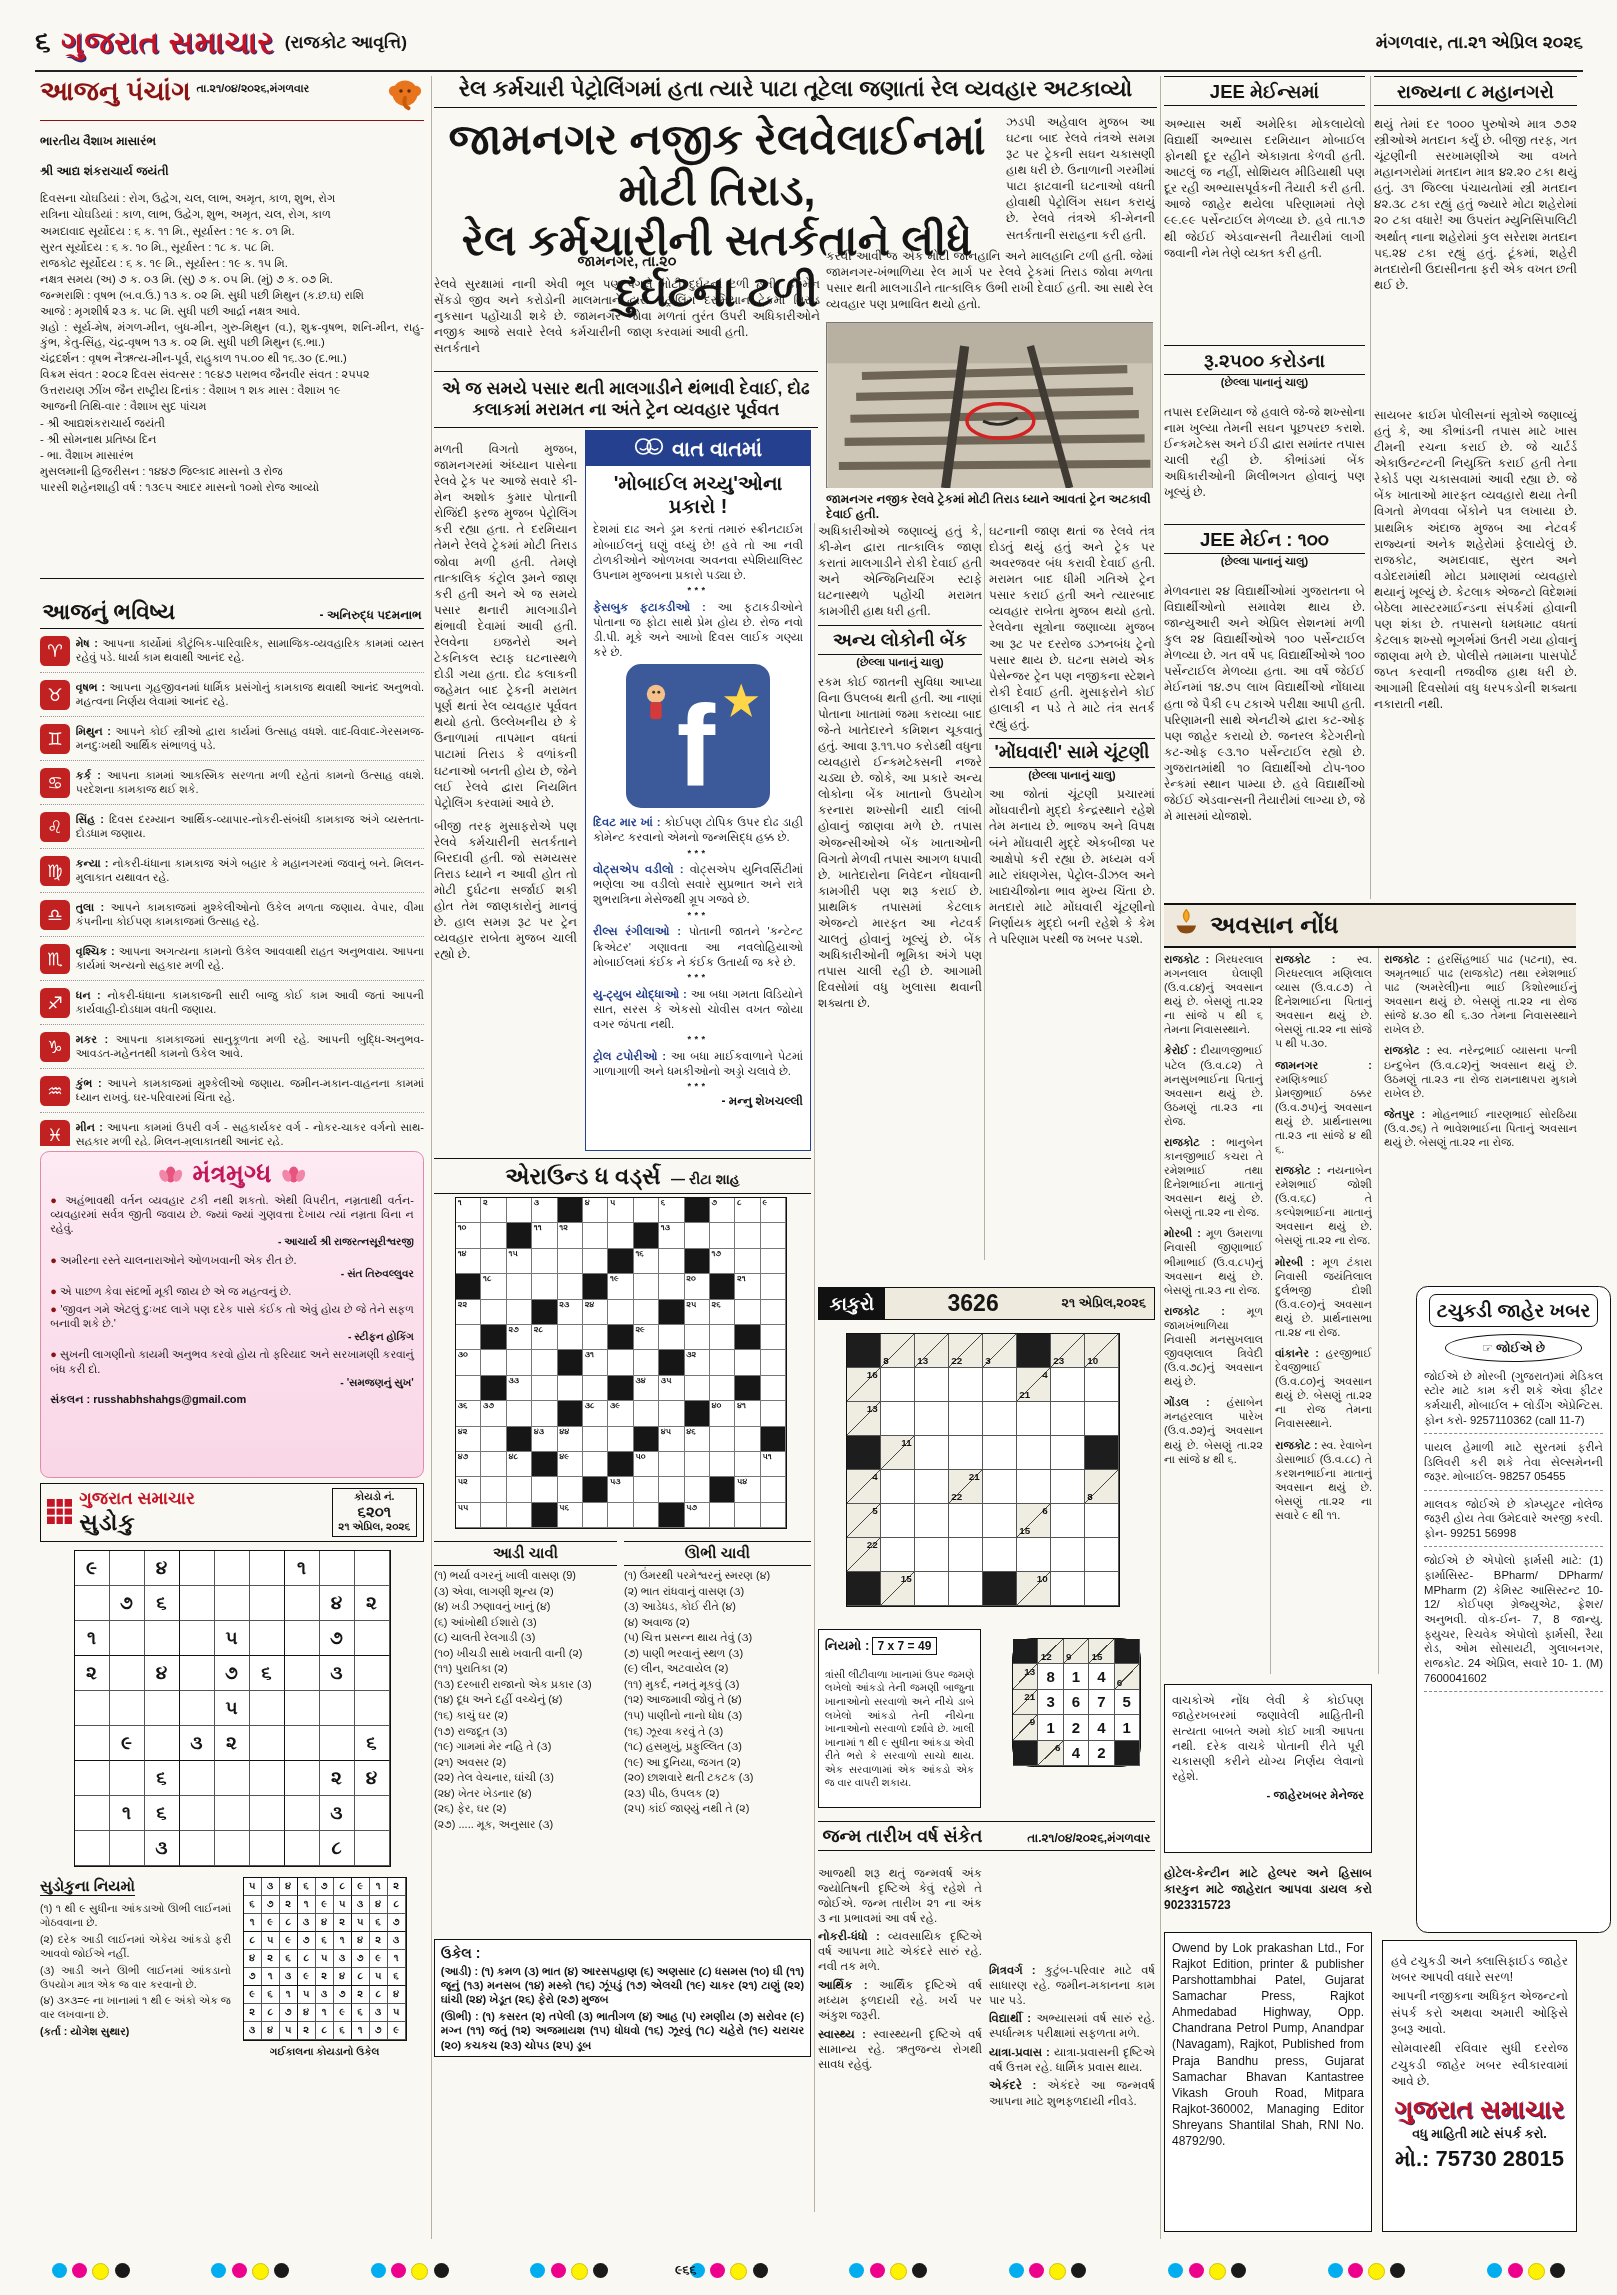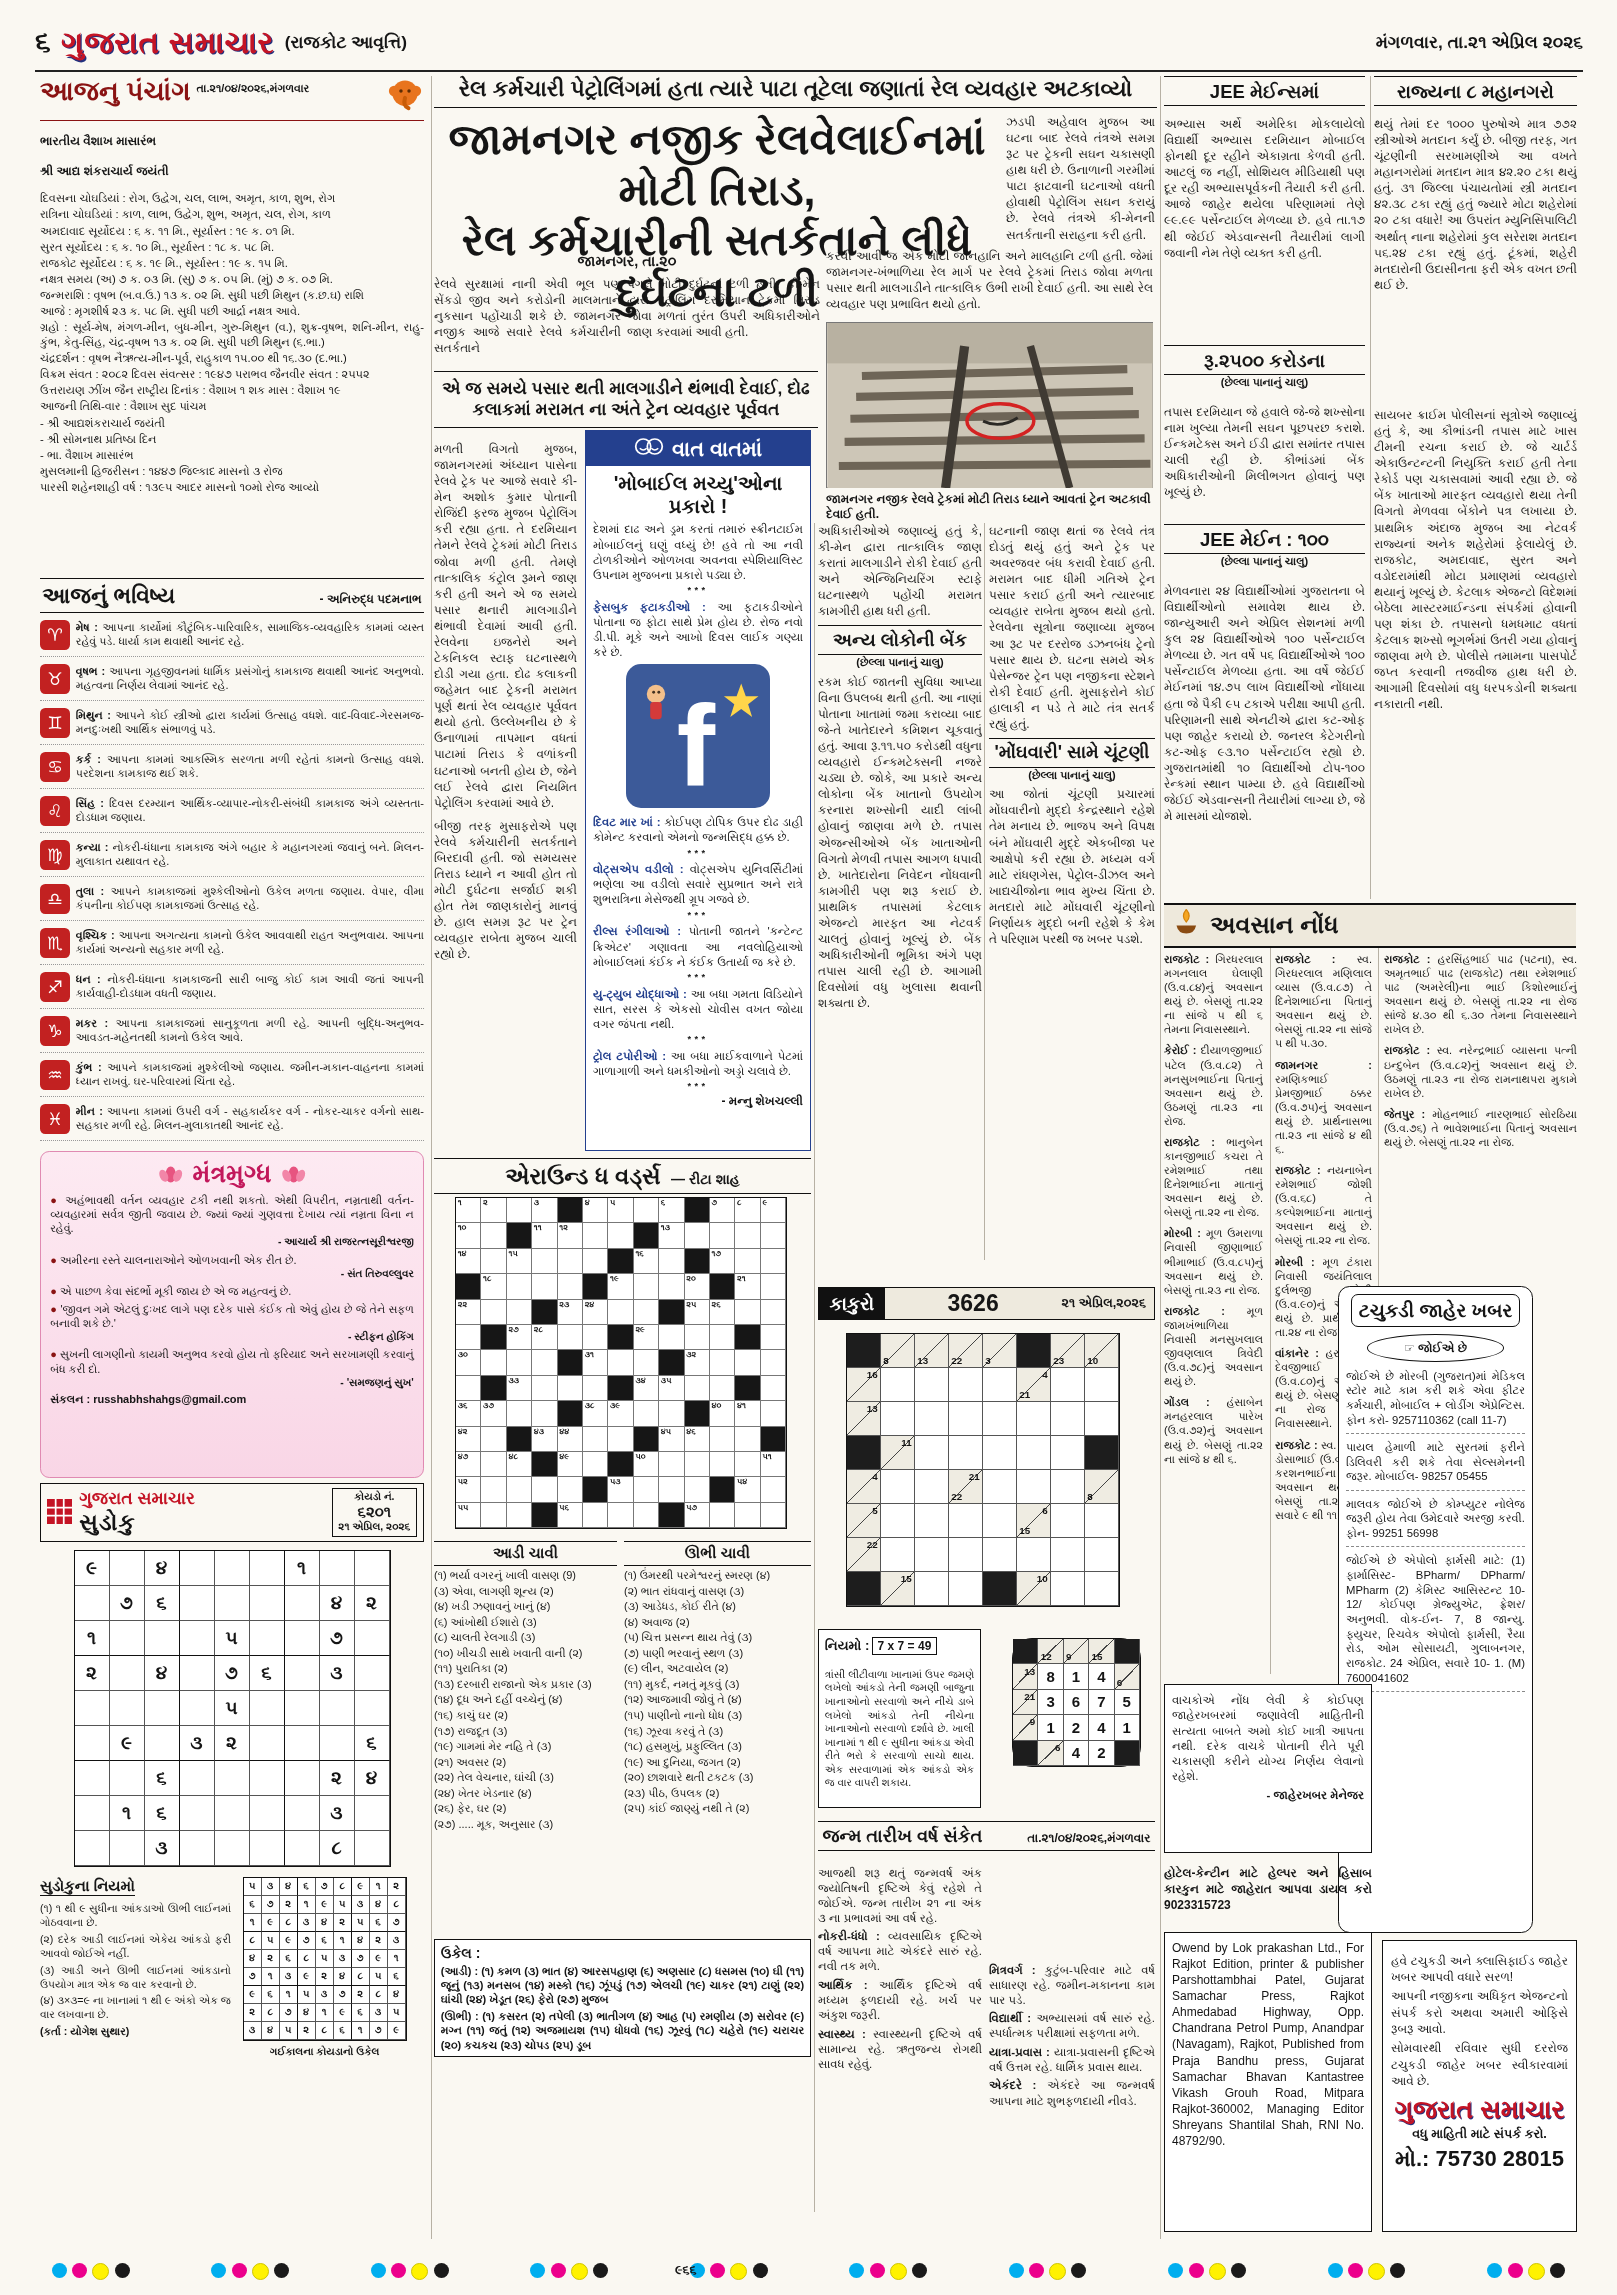--- a/index.html
+++ b/index.html
@@ -25,21 +25,21 @@
 
   
   .pan-head{display:flex;align-items:flex-start;gap:5.8px;border-bottom:1.2px solid #8a1313;padding-bottom:3.5px;}
   .pan-title{font-size:26.6px;font-weight:800;color:#8a1313;}
   .pan-date{font-size:11px;font-weight:bold;margin-top:5.8px;}
   .pan-bold{font-size:12px;font-weight:bold;padding:1.7px 0;}
   .pan-line{font-size:11.3px;line-height:1.28;margin:1.7px 0;text-align:justify;}
 
   
   .bh-head{display:flex;justify-content:space-between;align-items:baseline;border-top:1.7px solid #111;border-bottom:1.2px solid #111;padding:3.5px 2.3px;}
-  .bh-title{font-size:22px;font-weight:800;}
+  .bh-title{font-size:22px;font-weight:800;margin-top:16px;}
   .bh-author{font-size:12px;font-weight:bold;}
   .zrow{display:flex;gap:5.8px;border-bottom:0.6px dotted #999;padding:3.5px 0;min-height:36px;align-items:center;}
   .zicon{width:30px;height:30px;min-width:30px;background:#c22121;color:#fff;border-radius:5.2px;display:flex;align-items:center;justify-content:center;font-size:17.3px;font-family:"DejaVu Sans",sans-serif;}
   .ztext{font-size:11px;line-height:1.25;text-align:justify;}
   .zname{font-weight:bold;}
 
   
   .mantra{background:linear-gradient(#fdeaf2,#f9d6e6);border:1.2px solid #e08ab2;border-radius:9.2px;padding:7px 9.2px;}
   .mn-title{color:#c2185b;font-size:25.4px;font-weight:800;text-align:center;display:flex;align-items:center;justify-content:center;gap:9.2px;}
   .mn-item{font-size:11px;line-height:1.28;margin:4px 0;text-align:justify;}
@@ -1178,21 +1178,21 @@
       </div>
   </div>
   <div class="abs" style="left:1384px;top:952px;width:193px;height:327px;overflow:hidden">
     <div>
         <p class="ob"><b>રાજકોટ :</b> <span>હરસિંહભાઈ પાઢ (પટના), સ્વ. અમૃતભાઈ પાઢ (રાજકોટ) તથા રમેશભાઈ પાઢ (અમરેલી)ના ભાઈ કિશોરભાઈનું અવસાન થયું છે. બેસણું તા.૨૨ ના રોજ સાંજે ૪.૩૦ થી ૬.૩૦ તેમના નિવાસસ્થાને રાખેલ છે.</span></p>
         <p class="ob"><b>રાજકોટ :</b> <span>સ્વ. નરેન્દ્રભાઈ વ્યાસના પત્ની ઇન્દુબેન (ઉ.વ.૮૨)નું અવસાન થયું છે. ઉઠમણું તા.૨૩ ના રોજ રામનાથપરા મુકામે રાખેલ છે.</span></p>
         <p class="ob"><b>જેતપુર :</b> <span>મોહનભાઈ નારણભાઈ સોરઠિયા (ઉ.વ.૭૬) તે ભાવેશભાઈના પિતાનું અવસાન થયું છે. બેસણું તા.૨૨ ના રોજ.</span></p>
       </div>
   </div>
 
-  <div class="abs tch" style="left:1338px;top:1286px;width:195px;height:647px;overflow:hidden">
+  <div class="abs tch" style="left:1416px;top:1286px;width:195px;height:647px;overflow:hidden">
     <div class="tch-title">ટચુકડી જાહેર ખબર</div>
     <div class="joiye"><span>☞</span> <span>જોઈએ છે</span></div>
     <div>
         <p class="ad">જોઈએ છે મોરબી (ગુજરાત)માં મેડિકલ સ્ટોર માટે કામ કરી શકે એવા ફીટર કર્મચારી, મોબાઈલ + લોડીંગ એપ્રેન્ટિસ. ફોન કરો- 9257110362 (call 11-7)</p>
         <p class="ad">પાયલ હેમાળી માટે સુરતમાં ફરીને ડિલિવરી કરી શકે તેવા સેલ્સમેનની જરૂર. મોબાઈલ- 98257 05455</p>
         <p class="ad">માલવક જોઈએ છે કોમ્પ્યુટર નોલેજ જરૂરી હોય તેવા ઉમેદવારે અરજી કરવી. ફોન- 99251 56998</p>
         <p class="ad">જોઈએ છે એપોલો ફાર્મસી માટે: (1) ફાર્માસિસ્ટ- BPharm/ DPharm/ MPharm (2) કેમિસ્ટ આસિસ્ટન્ટ 10- 12/ કોઈપણ ગ્રેજ્યુએટ, ફ્રેશર/ અનુભવી. વોક-ઈન- 7, 8 જાન્યુ. ફ્યુચર, રિચવેક એપોલો ફાર્મસી, રૈયા રોડ, ઓમ સોસાયટી, ગુલાબનગર, રાજકોટ. 24 એપ્રિલ, સવારે 10- 1. (M) 7600041602</p>
       </div>
   </div>
 

